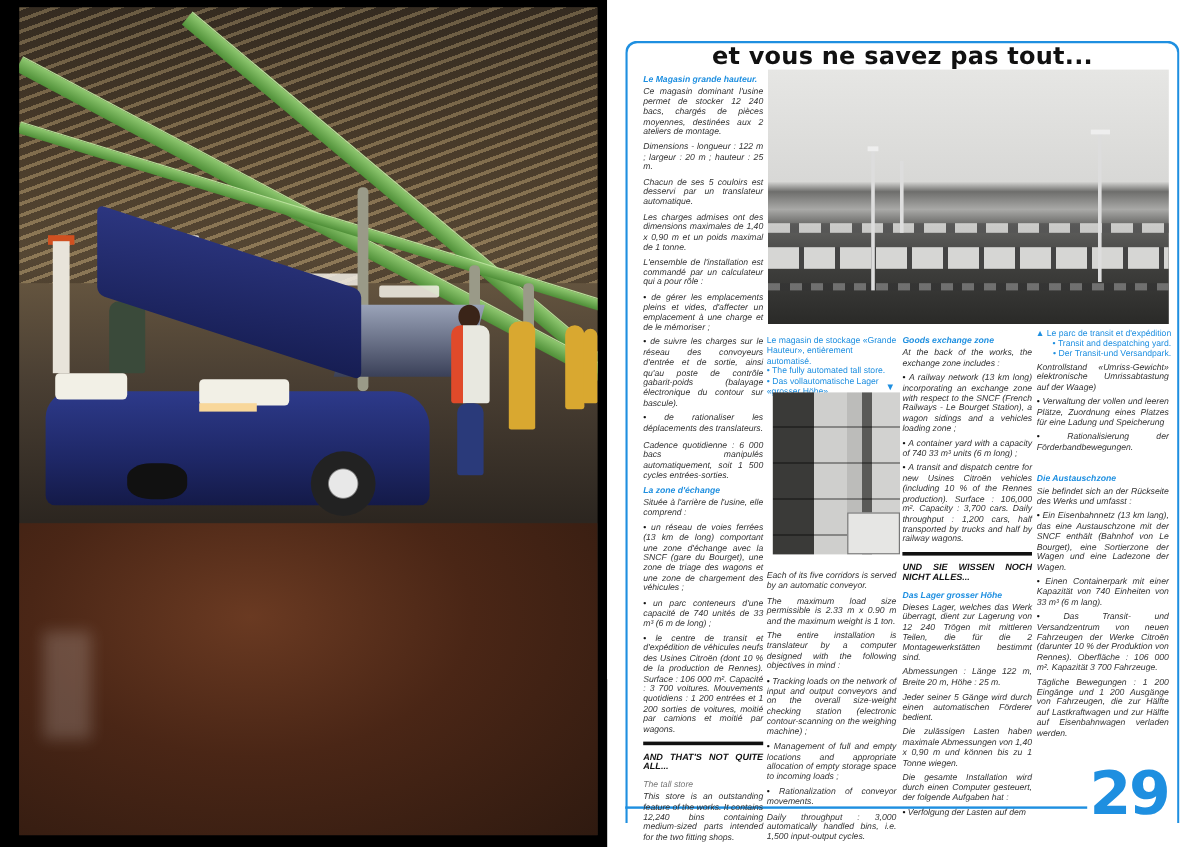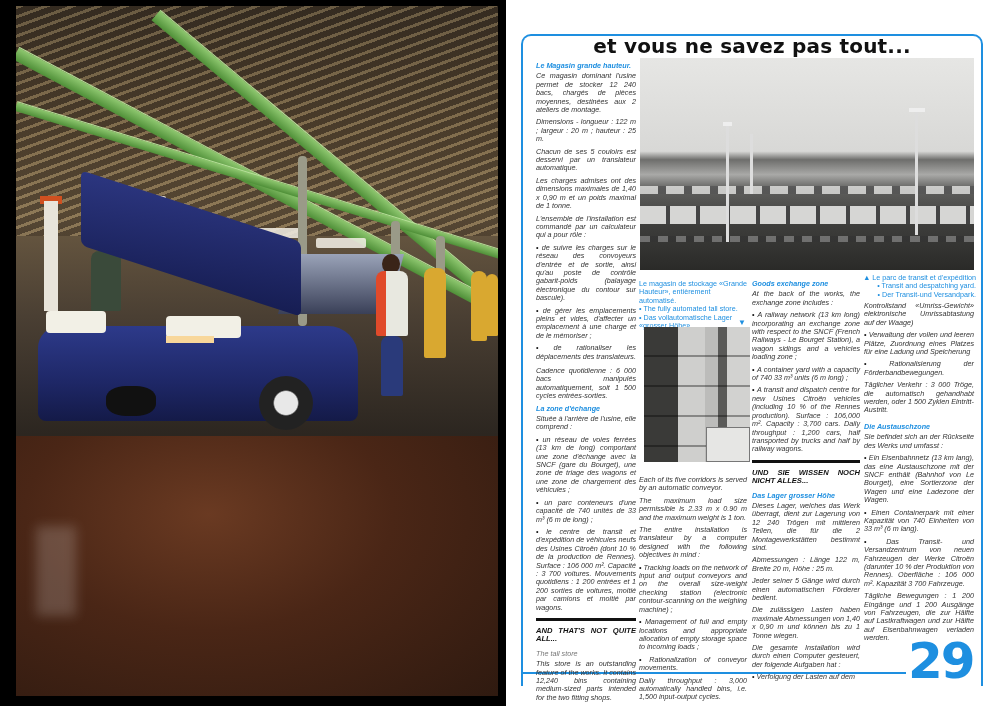--- a/index.html
+++ b/index.html
@@ -201,22 +201,22 @@
     <div class="pole-head" style="left:269px;top:50px;width:16px;"></div>
   </div>
 
   <div class="col col-1">
     <p class="sub">Le Magasin grande hauteur.</p>
     <p>Ce magasin dominant l'usine permet de stocker 12 240 bacs, chargés de pièces moyennes, destinées aux 2 ateliers de montage.</p>
     <p>Dimensions - longueur : 122 m ; largeur : 20 m ; hauteur : 25 m.</p>
     <p>Chacun de ses 5 couloirs est desservi par un translateur automatique.</p>
     <p>Les charges admises ont des dimensions maximales de 1,40 x 0,90 m et un poids maximal de 1 tonne.</p>
     <p>L'ensemble de l'installation est commandé par un calculateur qui a pour rôle :</p>
+    <p class="bul">de gérer les emplacements pleins et vides, d'affecter un emplacement à une charge et de le mémoriser ;</p>
     <p class="bul">de suivre les charges sur le réseau des convoyeurs d'entrée et de sortie, ainsi qu'au poste de contrôle gabarit-poids (balayage électronique du contour sur bascule).</p>
-    <p class="bul">de gérer les emplacements pleins et vides, d'affecter un emplacement à une charge et de le mémoriser ;</p>
     <p class="bul">de rationaliser les déplacements des translateurs.</p>
     <p style="margin-top:6px;">Cadence quotidienne : 6 000 bacs manipulés automatiquement, soit 1 500 cycles entrées-sorties.</p>
     <p class="sub" style="margin-top:0;">La zone d'échange</p>
     <p>Située à l'arrière de l'usine, elle comprend :</p>
     <p class="bul">un réseau de voies ferrées (13 km de long) comportant une zone d'échange avec la SNCF (gare du Bourget), une zone de triage des wagons et une zone de chargement des véhicules ;</p>
     <p class="bul">un parc conteneurs d'une capacité de 740 unités de 33 m³ (6 m de long) ;</p>
     <p class="bul">le centre de transit et d'expédition de véhicules neufs des Usines Citroën (dont 10 % de la production de Rennes). Surface : 106 000 m². Capacité : 3 700 voitures. Mouvements quotidiens : 1 200 entrées et 1 200 sorties de voitures, moitié par camions et moitié par wagons.</p>
     <div class="rule"></div>
     <p class="caps">AND THAT'S NOT QUITE ALL...</p>
     <p class="sub sub-en">The tall store</p>
@@ -266,22 +266,21 @@
   <div class="caption-b">
     <div class="first">Le parc de transit et d'expédition</div>
     <div class="sec">Transit and despatching yard.</div>
     <div class="sec">Der Transit-und Versandpark.</div>
   </div>
 
   <div class="col col-4" style="top:302px;">
     <p>Kontrollstand «Umriss-Gewicht» elektronische Umrissabtastung auf der Waage)</p>
     <p class="bul">Verwaltung der vollen und leeren Plätze, Zuordnung eines Platzes für eine Ladung und Speicherung</p>
     <p class="bul">Rationalisierung der Förderbandbewegungen.</p>
-    <p>Täglicher Verkehr : 3 000 Tröge, die automatisch gehandhabt werden, oder 1 500 Zyklen Eintritt-Austritt.</p>
-    <p class="sub" style="margin-top:8px;">Die Austauschzone</p>
+    <p class="sub" style="margin-top:18px;">Die Austauschzone</p>
     <p>Sie befindet sich an der Rückseite des Werks und umfasst :</p>
     <p class="bul">Ein Eisenbahnnetz (13 km lang), das eine Austauschzone mit der SNCF enthält (Bahnhof von Le Bourget), eine Sortierzone der Wagen und eine Ladezone der Wagen.</p>
     <p class="bul">Einen Containerpark mit einer Kapazität von 740 Einheiten von 33 m³ (6 m lang).</p>
     <p class="bul">Das Transit- und Versandzentrum von neuen Fahrzeugen der Werke Citroën (darunter 10 % der Produktion von Rennes). Oberfläche : 106 000 m². Kapazität 3 700 Fahrzeuge.</p>
     <p>Tägliche Bewegungen : 1 200 Eingänge und 1 200 Ausgänge von Fahrzeugen, die zur Hälfte auf Lastkraftwagen und zur Hälfte auf Eisenbahnwagen verladen werden.</p>
   </div>
 
   <div class="page-number">29</div>
 </div>
 

